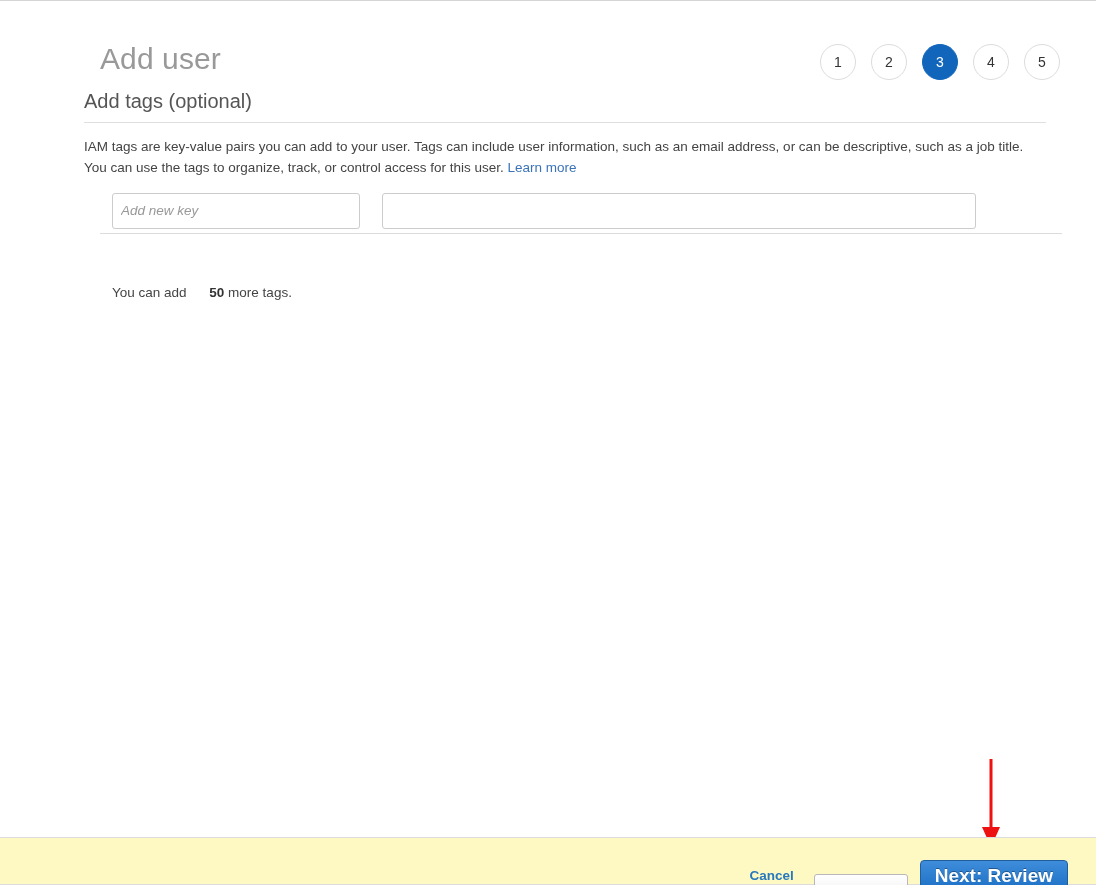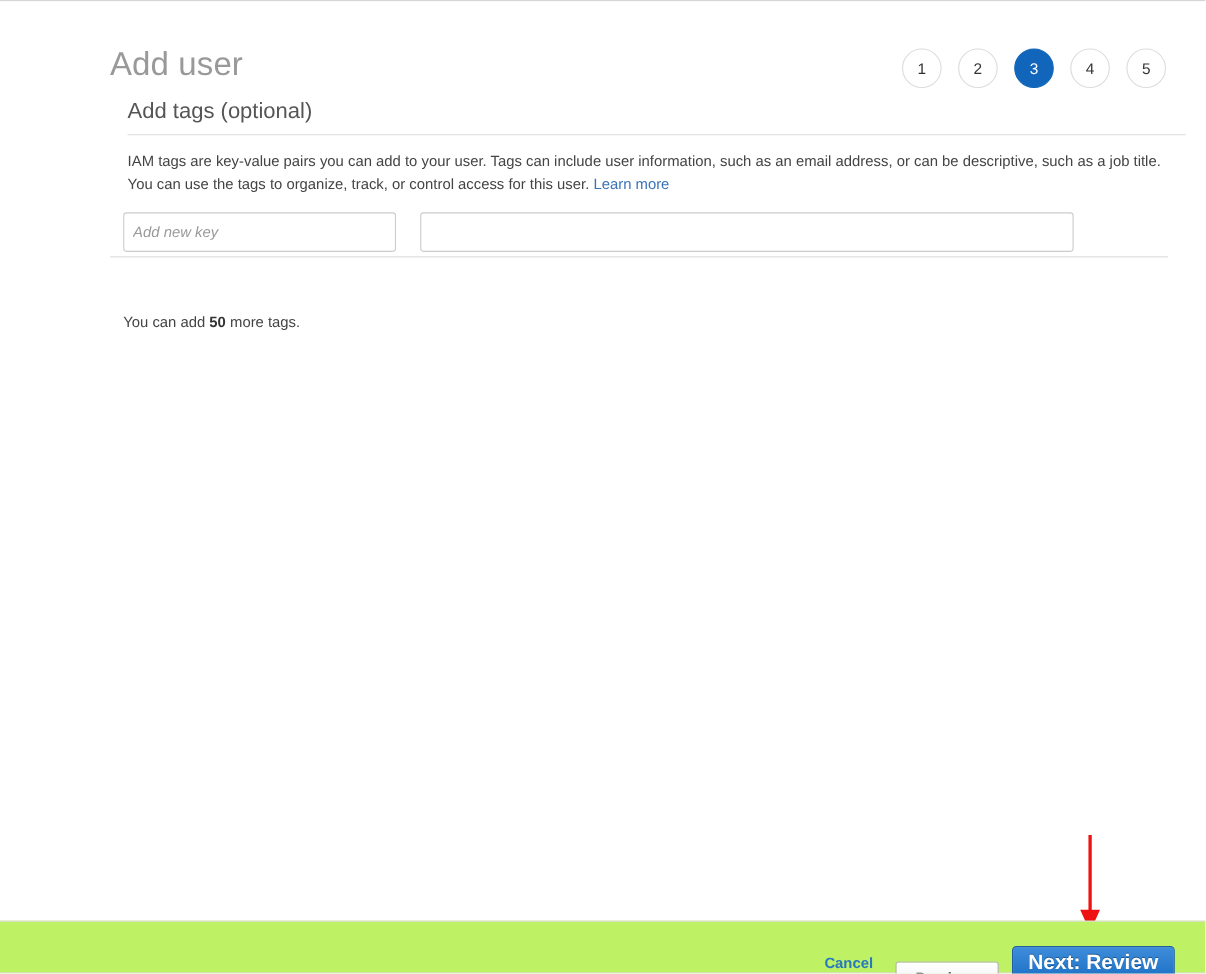--- a/index.html
+++ b/index.html
@@ -68,21 +68,21 @@
   }
   .step.active {
     background: #1166bb;
     border-color: #1166bb;
     color: #ffffff;
   }
 
   
   .section {
     position: absolute;
-    left: 116px;
+    left: 84px;
     top: 90px;
     width: 962px;
   }
   .section-title {
     font-size: 20px;
     font-weight: 400;
     color: #555555;
     padding-bottom: 9px;
     border-bottom: 1px solid #dfdfdf;
     margin: 0;
@@ -155,42 +155,42 @@
     font-style: italic;
   }
 
   .tags-note {
     position: absolute;
     left: 112px;
     top: 285px;
     font-size: 13.5px;
     color: #444444;
   }
-  .tags-note b { font-weight: bold; color: #333333; }
+  .tags-note b { font-weight: bold; color: #333333; margin-left: 19px; }
 
   
   .annotation-arrow {
     position: absolute;
     left: 968px;
     top: 757px;
     width: 46px;
     height: 92px;
     pointer-events: none;
   }
 
   
   .footer {
     position: absolute;
     left: 0;
     bottom: 0;
     width: 1096px;
     height: 48px;
     border-top: 1px solid #dcdcdc;
     border-bottom: 1px solid #dcdcdc;
-    background: #bef264;
+    background: #fef9c3;
     box-sizing: border-box;
   }
   .footer-actions {
     position: absolute;
     right: 28px;
     top: 8px;
     display: flex;
     align-items: center;
     gap: 12px;
   }

